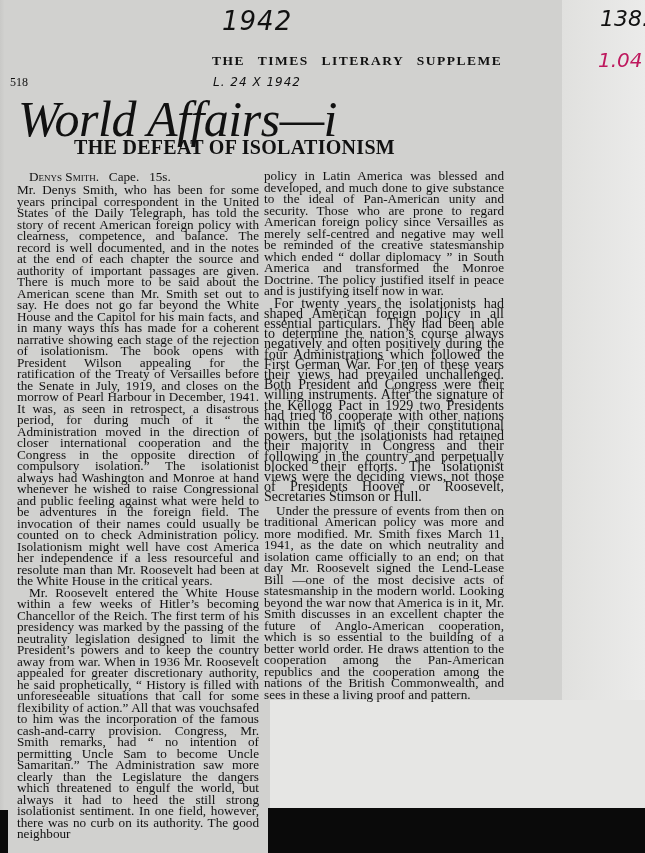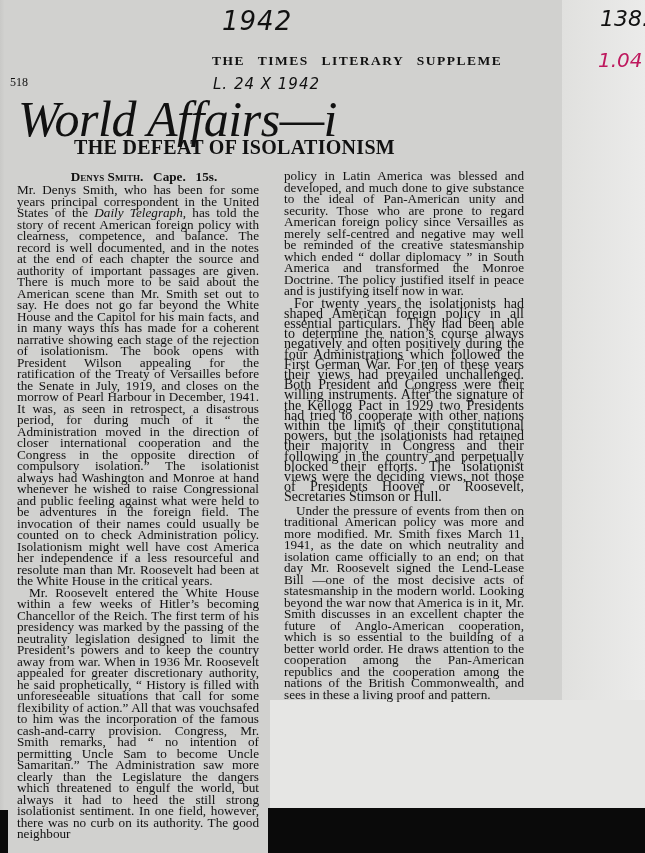--- a/index.html
+++ b/index.html
@@ -27,45 +27,45 @@
   }
   .black-band-left {
     position: absolute; left: 0; top: 810px; width: 8px; height: 43px; background: #0a0a0a;
   }
   .hand {
     position: absolute; font-family: "DejaVu Sans", sans-serif; font-style: italic; color: #111;
   }
   .hand-year { left: 222px; top: 6px; font-size: 26px; letter-spacing: 1px; }
   .hand-num { left: 600px; top: 6px; font-size: 22px; }
   .hand-pencil { left: 598px; top: 48px; font-size: 20px; color: #be185d; }
-  .hand-date { left: 213px; top: 75px; font-size: 15px; letter-spacing: 1px; }
+  .hand-date { left: 213px; top: 75px; font-size: 12px; letter-spacing: 1px; }
   .page-num { position: absolute; left: 10px; top: 52px; font-size: 12px; margin-top: 23px; }
   .masthead {
     position: absolute; left: 212px; top: 53px; font-size: 13.5px; font-weight: bold;
     letter-spacing: 1.5px; word-spacing: 8px; white-space: nowrap;
   }
   .section-title {
     position: absolute; left: 18px; top: 90px; font-size: 50px; font-style: italic; letter-spacing: -0.5px;
   }
   .headline {
     position: absolute; left: 74px; top: 136px; font-size: 20px; font-weight: bold; letter-spacing: 0.3px; white-space: nowrap;
   }
   .col {
     position: absolute; text-align: justify; font-size: 13.2px; line-height: 11.5px;
   }
   .col1 { left: 17px; top: 170px; width: 242px; }
-  .col2 { left: 284px; top: 170px; width: 240px; }
+  .col2 { left: 264px; top: 170px; width: 240px; }
   .book-title { font-size: 13.8px; line-height: 12px; margin: 0; text-align: left; letter-spacing: 0.2px; }
-  .book-meta { padding-left: 12px; margin: 0 0 1px 0; text-align: center; font-size: 13.2px; line-height: 13px; font-weight: bold; }
+  .book-meta { padding-left: 12px; margin: 0 0 1px 0; text-align: left; font-size: 13.2px; line-height: 13px; }
   .smallcaps { font-variant: small-caps; }
   p { margin: 0; }
   .indent { text-indent: 12px; }
   .gap { margin-top: 2px; }
   .quote { font-size: 14px; line-height: 10.2px; text-indent: 10px; margin-top: 2px; }
-  .ital { font-style: italic; }
+  .ital { }
 </style>
 </head>
 <body>
 
 <div class="page-bg"></div>
 <div class="clipping"></div>
 <div class="clipping-right-lower"></div>
 <div class="black-band"></div>
 <div class="black-band-left"></div>
 

